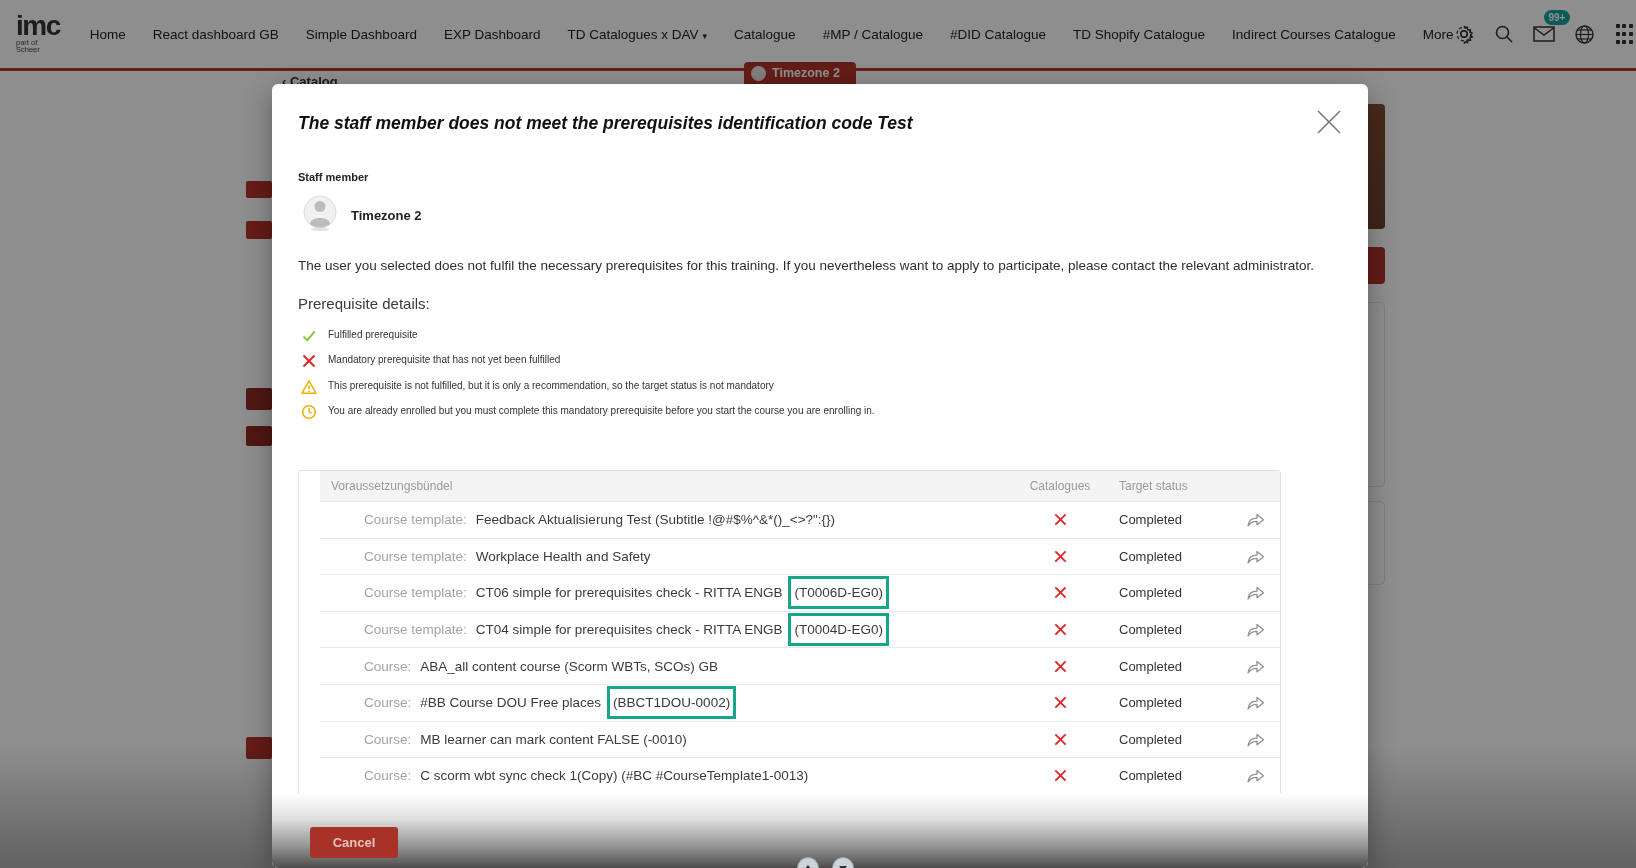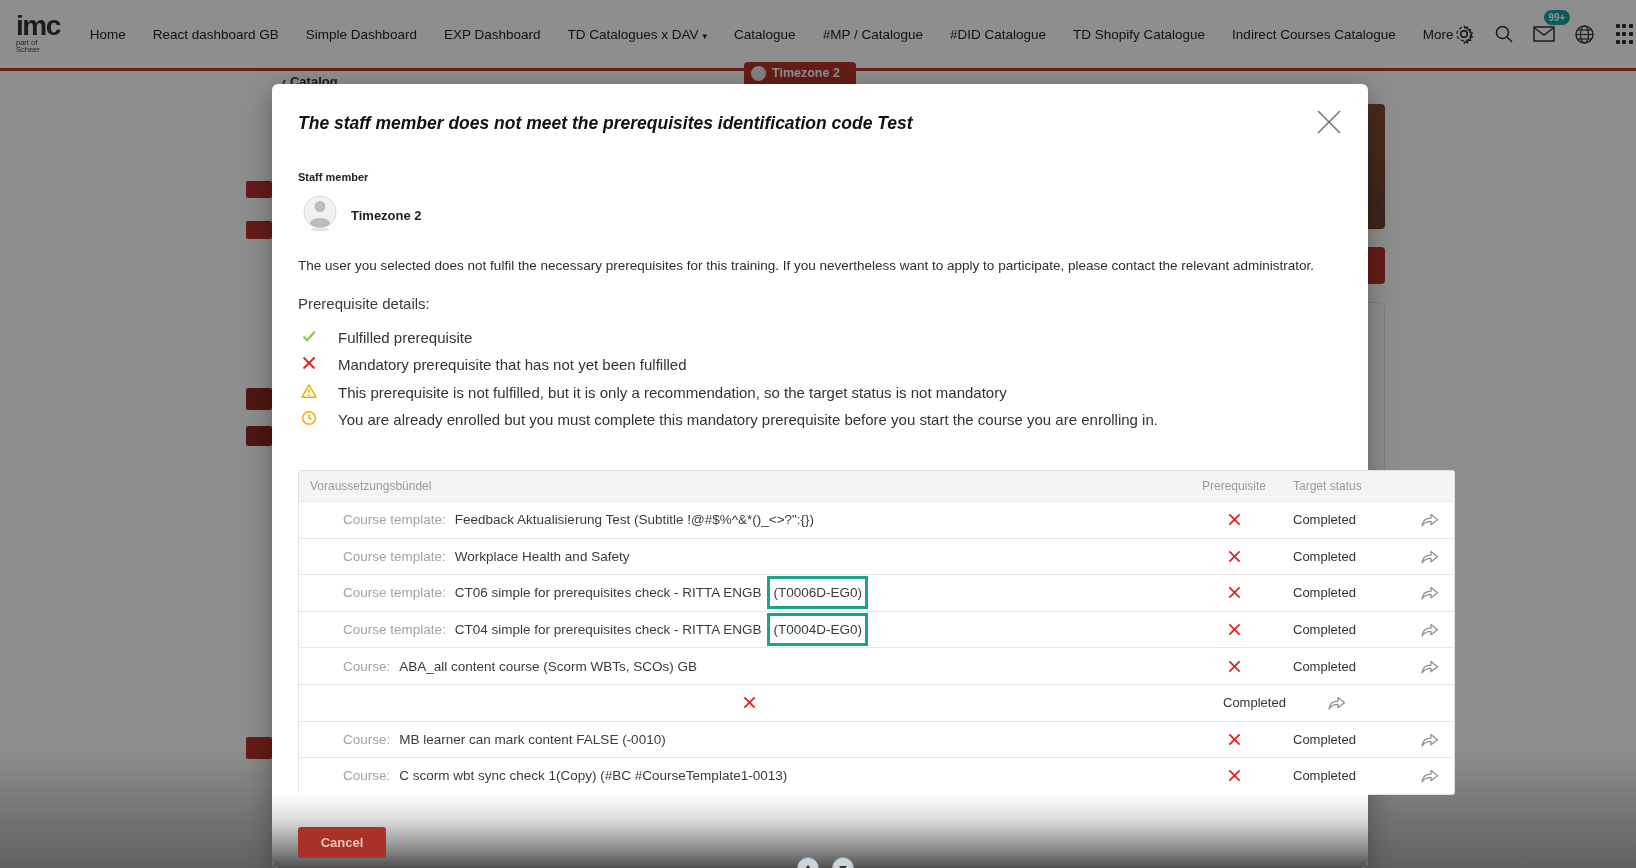--- a/index.html
+++ b/index.html
@@ -56,24 +56,24 @@
     border-radius:6px;z-index:10;box-shadow:0 8px 28px rgba(0,0,0,0.35);
   }
   .close{position:absolute;top:24px;right:24px;width:30px;height:30px;background:none;border:none;cursor:pointer;padding:0;}
   .modal-title{margin:0;padding:29px 70px 0 26px;font-size:17.5px;font-weight:bold;color:#111;font-style:italic;}
   .staff-label{margin:37px 26px 8px;font-size:11px;font-weight:bold;color:#222;}
   .staff-row{margin:11px 26px 0 31px;display:flex;align-items:center;gap:14px;}
   .staff-name{font-weight:bold;font-size:13px;color:#222;}
   .desc{margin:21px 26px 11px;font-size:13.5px;color:#2e2e2e;line-height:1.3;}
   .details-heading{margin:20px 26px 0;font-size:15px;color:#3a3a3a;}
   .legend{list-style:none;margin:17px 26px 0 28px;padding:0;}
-  .legend li{display:flex;align-items:flex-start;gap:21px;margin-bottom:10.5px;font-size:15px;color:#333;}
+  .legend li{display:flex;align-items:flex-start;gap:11px;margin-bottom:10.5px;font-size:10px;color:#333;}
   .legend .licon{width:17px;flex:none;display:flex;justify-content:center;margin-top:-1px;}
   
-  .ptable{position:absolute;left:26px;top:386px;width:1157px;border:1px solid #e0e0e0;border-radius:3px;background:#fff;}
+  .ptable{position:absolute;left:26px;top:386px;width:983px;border:1px solid #e0e0e0;border-radius:3px;background:#fff;padding-left:21px;}
   .thead{display:grid;grid-template-columns:1fr 70px 135px 50px;height:30px;align-items:center;
     background:#f4f4f4;color:#9a9a9a;font-size:12px;}
   .th-name{padding-left:11px;}
   .th-ful{text-align:center;white-space:nowrap;}
   .th-status{padding-left:24px;white-space:nowrap;}
   .trow{display:grid;grid-template-columns:1fr 70px 135px 50px;height:36.6px;align-items:center;
     border-top:1px solid #e9e9e9;font-size:13.5px;}
   .cell-name{padding-left:11px;white-space:nowrap;}
   .prefix{color:#a3a3a3;margin-right:9px;margin-left:33px;}
   .cname{color:#3b3b3b;}
@@ -81,21 +81,21 @@
   .code.hl{border:3px solid var(--green);padding:6px 3px;margin-left:6px;}
   .cell-ful{text-align:center;line-height:0;}
   .cell-status{color:#333;padding-left:24px;font-size:13px;}
   .cell-action{text-align:center;line-height:0;cursor:pointer;}
   
   .modal-footer{
     position:absolute;left:0;bottom:0;width:100%;height:75px;border-radius:0 0 6px 6px;
     background:linear-gradient(to bottom,#ffffff 0%,#dedede 35%,#969696 70%,#4e4e4e 100%);
   }
   .cancel{
-    position:absolute;left:26px;top:34px;min-width:88px;height:31px;background:#a93228;border:none;
+    position:absolute;left:38px;top:34px;min-width:88px;height:31px;background:#a93228;border:none;
     border-radius:3px;color:#e7c3bd;font-weight:bold;font-size:13px;font-family:"Liberation Sans",sans-serif;
     padding:0 18px;cursor:pointer;
   }
   .circle-btn{
     position:absolute;z-index:12;width:22px;height:22px;border-radius:50%;background:#ccd4d9;
     border:1px solid #96a2aa;display:flex;align-items:center;justify-content:center;cursor:pointer;padding:0;
   }
 </style>
 </head>
 <body>
@@ -248,21 +248,21 @@
             <line x1="8" y1="8" x2="10.6" y2="9.2" stroke="#f0ad00" stroke-width="1.4"></line>
           </svg>
         </span>
         <span>You are already enrolled but you must complete this mandatory prerequisite before you start the course you are enrolling in.</span>
       </li>
     </ul>
 
   <div class="ptable" id="ptable">
     <div class="thead">
       <div class="th th-name">Voraussetzungsbündel</div>
-      <div class="th th-ful">Prerequisite</div>
+      <div class="th th-ful">Catalogues</div>
       <div class="th th-status">Target status</div>
       <div class="th"></div>
     </div>
   <div class="trow">
         <div class="cell-name"><span class="prefix">Course template:</span><span class="cname">Feedback Aktualisierung Test (Subtitle !@#$%^&amp;*()_&lt;&gt;?":{})</span></div>
         <div class="cell-ful"><svg width="15" height="15" viewBox="0 0 16 16">
             <line x1="2.5" y1="2.5" x2="13.5" y2="13.5" stroke="#e02424" stroke-width="1.9"></line>
             <line x1="13.5" y1="2.5" x2="2.5" y2="13.5" stroke="#e02424" stroke-width="1.9"></line>
           </svg></div>
         <div class="cell-status">Completed</div>
@@ -308,20 +308,21 @@
         <div class="cell-ful"><svg width="15" height="15" viewBox="0 0 16 16">
             <line x1="2.5" y1="2.5" x2="13.5" y2="13.5" stroke="#e02424" stroke-width="1.9"></line>
             <line x1="13.5" y1="2.5" x2="2.5" y2="13.5" stroke="#e02424" stroke-width="1.9"></line>
           </svg></div>
         <div class="cell-status">Completed</div>
         <div class="cell-action"><svg width="21" height="17" viewBox="0 0 21 17">
             <path d="M3 15 C3.6 9.5 7.2 7.2 12 7.2 L12 3.5 L18.5 8.7 L12 13.8 L12 10.3 C8.3 10.3 5.3 11.4 3 15 Z" fill="none" stroke="#909090" stroke-width="1.3" stroke-linejoin="round"></path>
           </svg></div>
       </div>
       <div class="trow">
+        <div class="cell-name"><span class="prefix">Course:</span><span class="cname">#BB Course DOU Free places</span><span class="code hl">(BBCT1DOU-0002)</span></div>
         <div class="cell-ful"><svg width="15" height="15" viewBox="0 0 16 16">
             <line x1="2.5" y1="2.5" x2="13.5" y2="13.5" stroke="#e02424" stroke-width="1.9"></line>
             <line x1="13.5" y1="2.5" x2="2.5" y2="13.5" stroke="#e02424" stroke-width="1.9"></line>
           </svg></div>
         <div class="cell-status">Completed</div>
         <div class="cell-action"><svg width="21" height="17" viewBox="0 0 21 17">
             <path d="M3 15 C3.6 9.5 7.2 7.2 12 7.2 L12 3.5 L18.5 8.7 L12 13.8 L12 10.3 C8.3 10.3 5.3 11.4 3 15 Z" fill="none" stroke="#909090" stroke-width="1.3" stroke-linejoin="round"></path>
           </svg></div>
       </div>
       <div class="trow">

